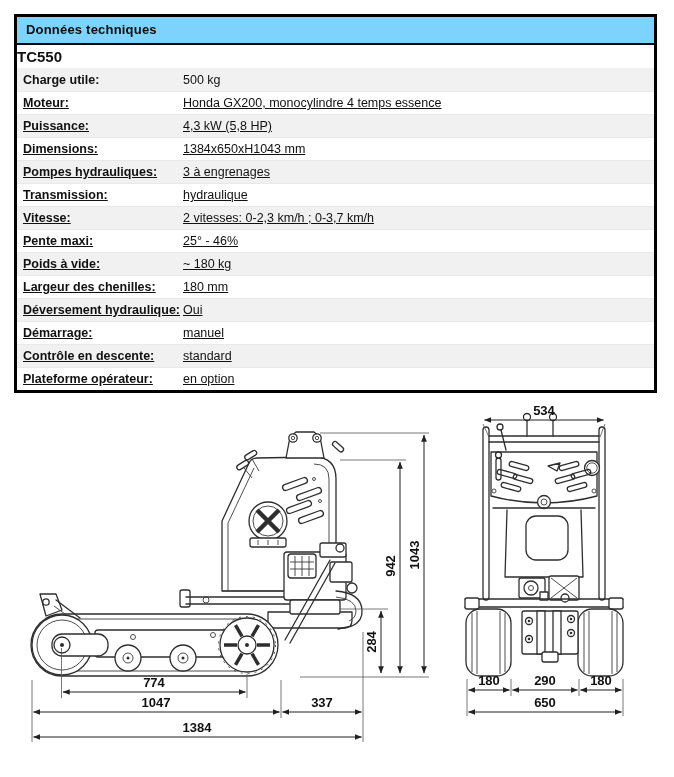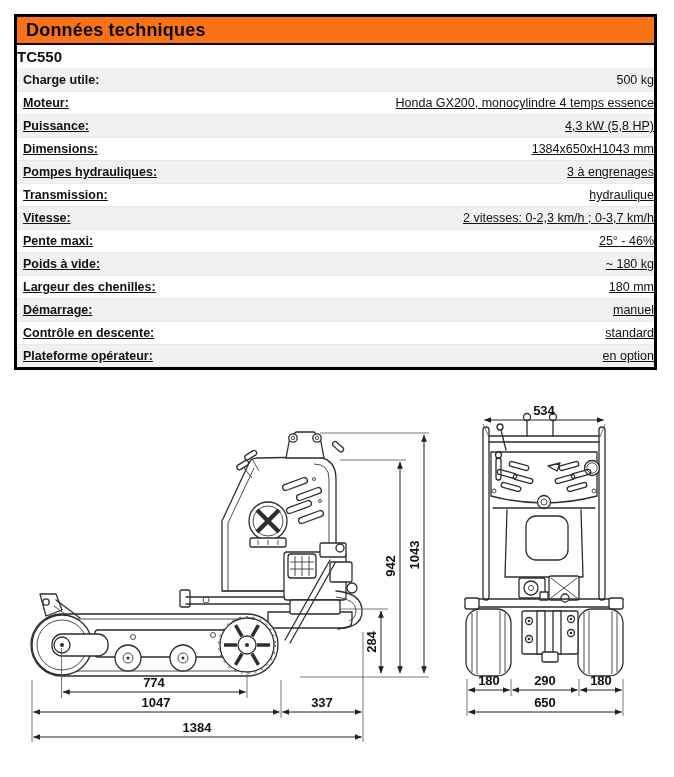--- a/index.html
+++ b/index.html
@@ -1,28 +1,28 @@
 <!DOCTYPE html>
 <html><head>
 <meta charset="utf-8">
 <style>
   html,body{margin:0;padding:0;background:#ffffff;}
   body{width:674px;height:777px;position:relative;font-family:"Liberation Sans",sans-serif;overflow:hidden;color:#111;}
 
   
   .sheet{position:absolute;left:14px;top:14px;width:643px;border:3px solid #000;box-sizing:border-box;background:#fff;}
-  .thead{background:#f97316;border-bottom:2px solid #0a0a0a;height:26px;line-height:26px;
-         padding-left:9px;font-size:18px;font-weight:bold;color:#0a0a0a;letter-spacing:.2px;}
+  .thead{background:#7dd3fc;border-bottom:2px solid #0a0a0a;height:26px;line-height:26px;
+         padding-left:9px;font-size:13px;font-weight:bold;color:#0a0a0a;letter-spacing:.2px;}
   .model{height:23px;line-height:23px;font-weight:bold;font-size:15px;}
   .rows{width:100%;}
   .trow{display:flex;height:23px;align-items:center;font-size:12.5px;box-sizing:border-box;}
   .trow + .trow{border-top:1px solid #e9e9e9;text-decoration:underline;}
   .rows .trow:nth-child(odd){background:#f1f1f1;}
   .tlabel{width:160px;flex:0 0 160px;padding-left:6px;font-weight:bold;white-space:nowrap;overflow:visible;}
-  .tvalue{flex:1;text-align:right;white-space:nowrap;}
+  .tvalue{flex:1;text-align:left;white-space:nowrap;}
 
   
   svg.drawing{position:absolute;left:0;top:0;}
   .ml{stroke:#2e2e2e;stroke-width:1.3;fill:none;stroke-linecap:round;stroke-linejoin:round;}
   .mlw{stroke:#2e2e2e;stroke-width:1.3;fill:#fff;stroke-linejoin:round;}
   .thin{stroke:#3a3a3a;stroke-width:0.9;fill:none;}
   .dim{stroke:#222;stroke-width:1;fill:none;}
   .ext{stroke:#555;stroke-width:0.8;fill:none;}
   .dimtxt{font:bold 13px "Liberation Sans",sans-serif;fill:#111;text-anchor:middle;}
 </style>
@@ -65,20 +65,24 @@
         <span class="tlabel">Pente maxi:</span>
         <span class="tvalue">25° - 46%</span>
       </div>
     <div class="trow">
         <span class="tlabel">Poids à vide:</span>
         <span class="tvalue">~ 180 kg</span>
       </div>
     <div class="trow">
         <span class="tlabel">Largeur des chenilles:</span>
         <span class="tvalue">180 mm</span>
+      </div>
+    <div class="trow">
+        <span class="tlabel">Déversement hydraulique:</span>
+        <span class="tvalue">Oui</span>
       </div>
     <div class="trow">
         <span class="tlabel">Démarrage:</span>
         <span class="tvalue">manuel</span>
       </div>
     <div class="trow">
         <span class="tlabel">Contrôle en descente:</span>
         <span class="tvalue">standard</span>
       </div>
     <div class="trow">

